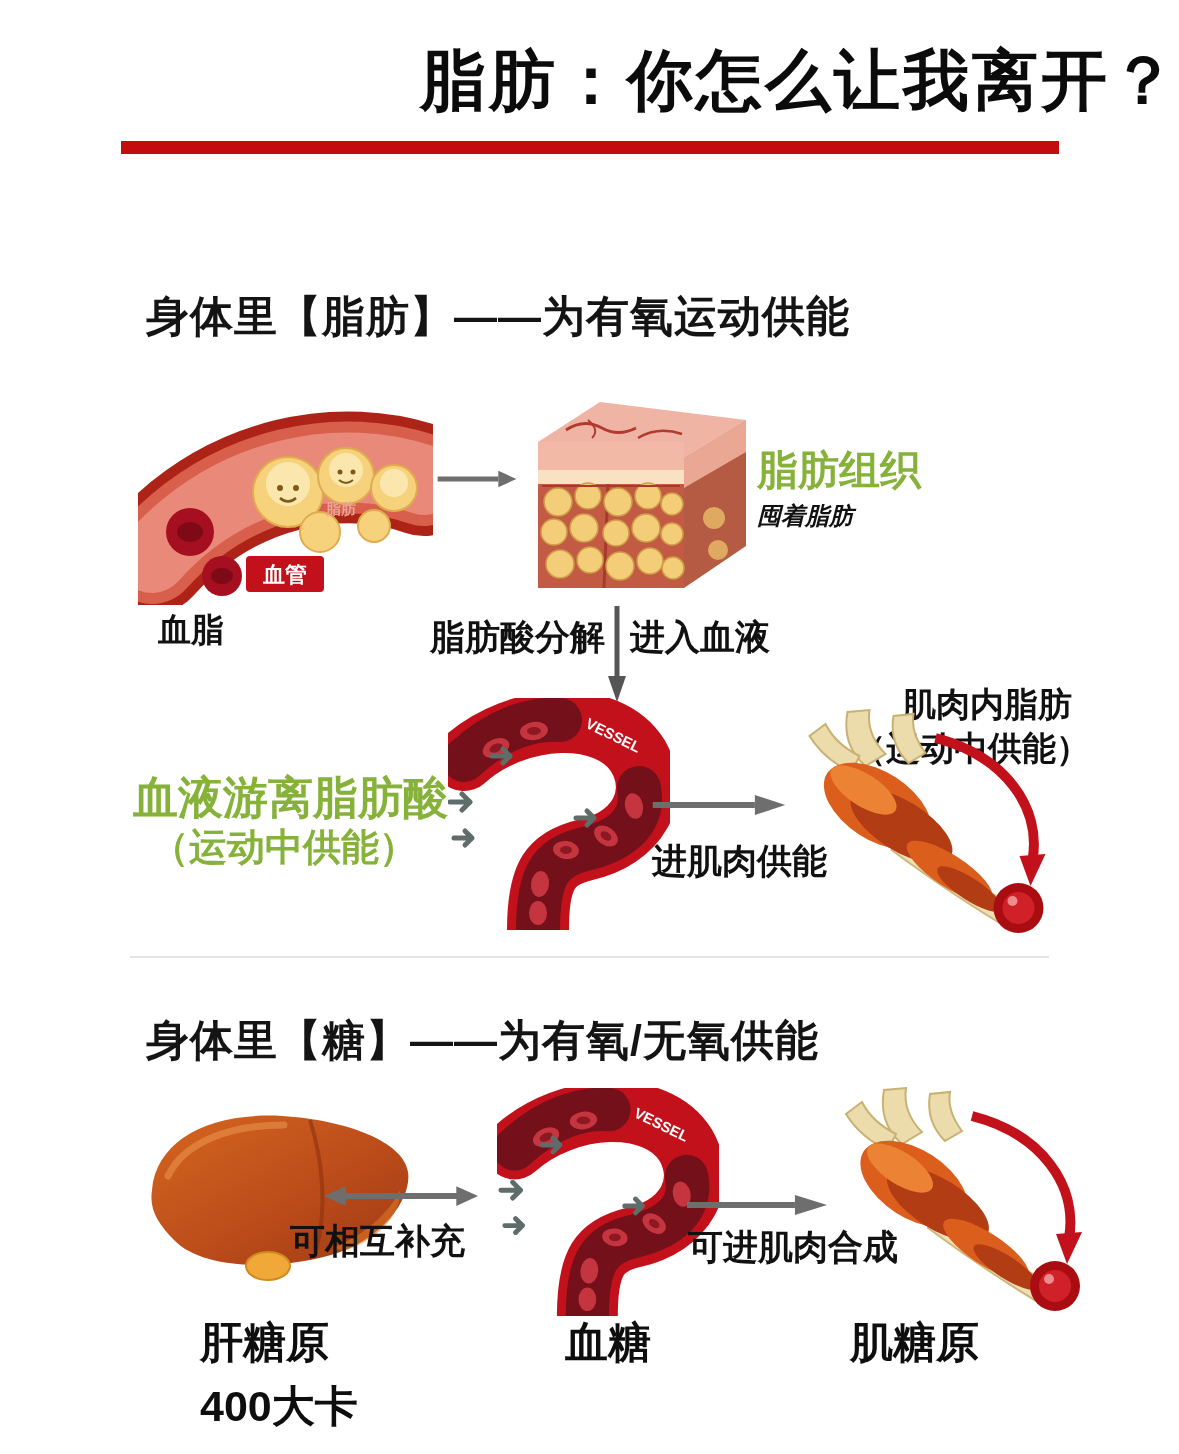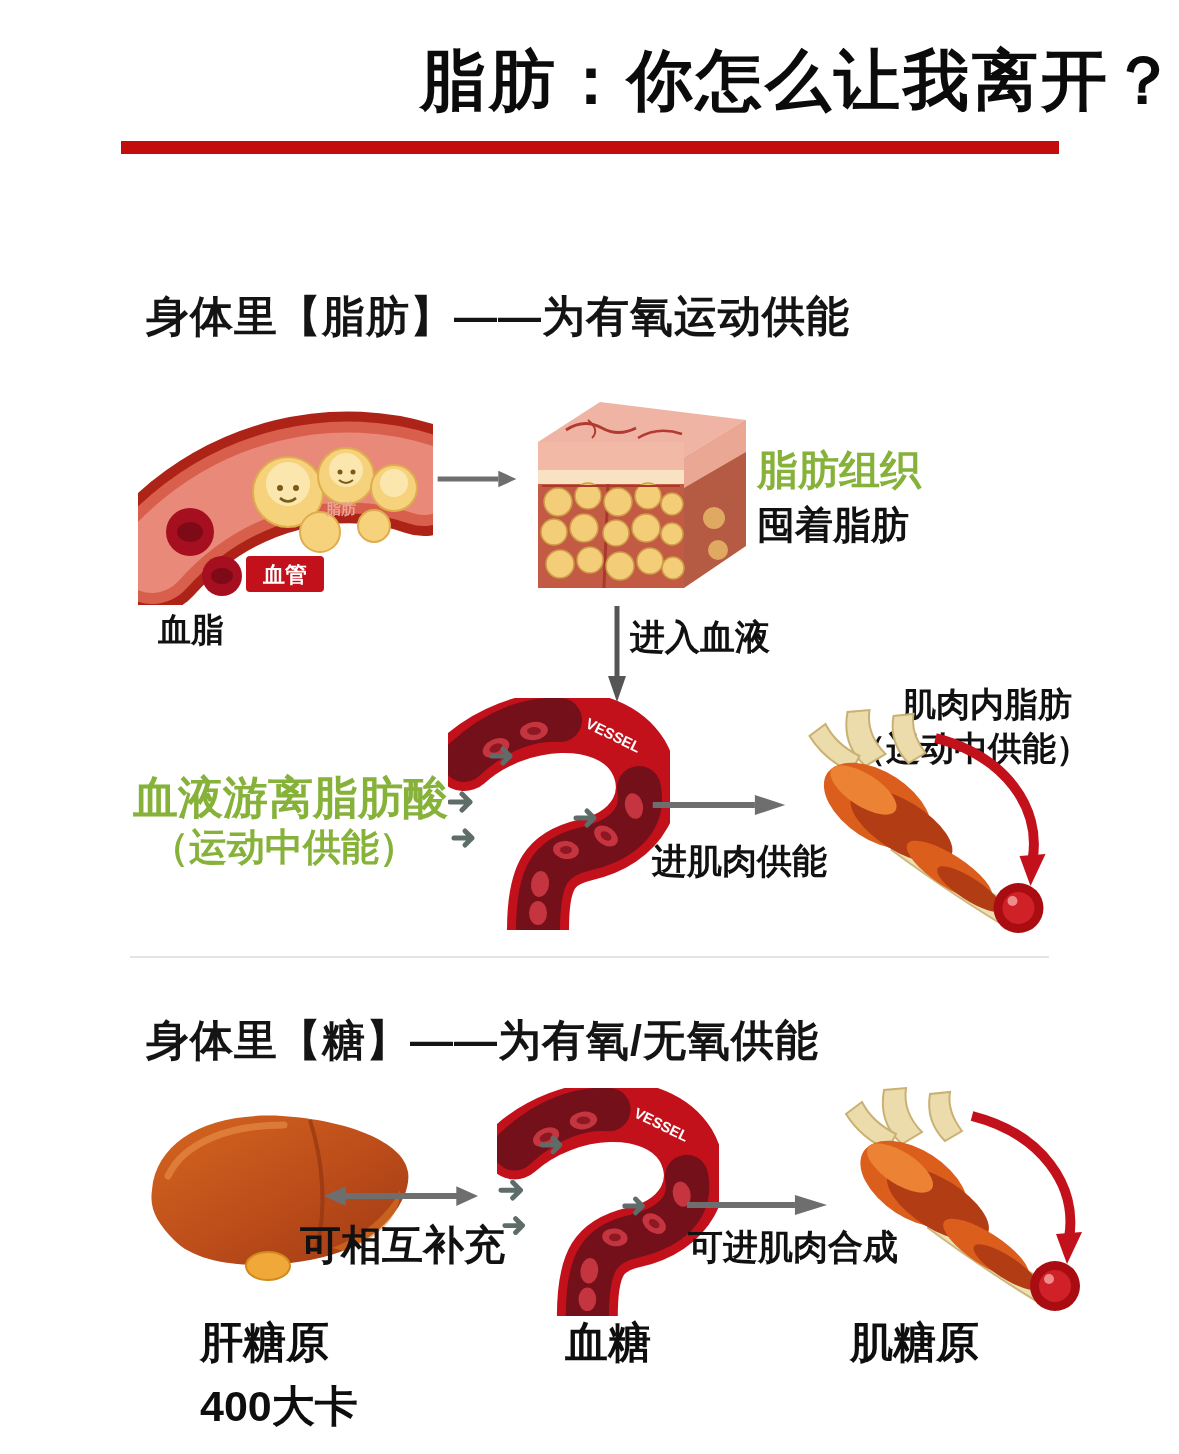--- a/index.html
+++ b/index.html
@@ -27,30 +27,30 @@
   .arr { position:absolute; display:block; }
   .a1      { left:436px; top:466px; width:82px; height:26px; }
   .a2      { left:650px; top:792px; width:138px; height:26px; }
   .a3      { left:684px; top:1192px; width:146px; height:26px; }
   .a-bidir { left:322px; top:1182px; width:158px; height:28px; }
   .a-down  { left:604px; top:604px; width:26px; height:100px; }
 
   .lbl { position:absolute; font-weight:800; white-space:nowrap; color:#111; }
   .green { color:#86b23a; }
   .l-fat-tissue      { left:757px; top:443px; font-size:41px; }
-  .l-fat-tissue-sub  { left:757px; top:500px; font-size:38px; }
+  .l-fat-tissue-sub  { left:757px; top:500px; font-size:24px;font-style:italic; }
   .l-bloodlipid      { left:158px; top:608px; font-size:33px; }
   .l-breakdown-left  { left:430px; top:614px; width:172px; font-size:35px; text-align:right; }
   .l-breakdown-right { left:630px; top:614px; font-size:35px; }
   .l-ffa             { left:133px; top:768px; width:302px; font-size:45px; text-align:center; }
   .l-ffa-sub         { left:133px; top:822px; width:302px; font-size:38px; text-align:center; }
   .l-tomuscle        { left:652px; top:838px; font-size:35px; }
   .l-musclefat       { left:860px; top:682px; width:212px; font-size:34px; text-align:right; }
   .l-musclefat-sub   { left:852px; top:726px; width:228px; font-size:34px; text-align:center; }
-  .l-exchange        { left:300px; top:1218px; font-size:41px;text-align:center; }
+  .l-exchange        { left:290px; top:1218px; font-size:35px;text-align:center; }
   .l-synthesis       { left:688px; top:1224px; font-size:35px; }
 
   .divider { position:absolute; left:130px; top:956px; width:919px; height:2px; background:#e4e4e4; }
 
   .cap { position:absolute; font-weight:800; font-size:43px; white-space:nowrap; color:#0e0e0e; }
   .c-liver      { left:200px; top:1314px; }
   .c-liver-cal  { left:200px; top:1378px; }
   .c-bloodsugar { left:565px; top:1314px; }
   .c-muscle     { left:850px; top:1314px; }
   .c-muscle-cal { left:850px; top:1378px; }
@@ -128,20 +128,21 @@
         <circle cx="155" cy="190" r="11"></circle>
     </g>
     <path d="M24,108 L 162,108" stroke="#a83a2c" stroke-width="2"></path>
   </svg>
 
   <div class="lbl green l-fat-tissue">脂肪组织</div>
   <div class="lbl l-fat-tissue-sub">囤着脂肪</div>
 
   <div class="lbl l-bloodlipid">血脂</div>
 
+  <div class="lbl l-breakdown-left">脂肪酸分解</div>
   <div class="lbl l-breakdown-right">进入血液</div>
   <svg class="arr a-down" viewBox="0 0 26 100">
     <line x1="13" y1="2" x2="13" y2="74" stroke="#555555" stroke-width="5"></line>
     <polygon points="4,72 13,98 22,72" fill="#555555"></polygon>
   </svg>
 
   <div class="lbl green l-ffa">血液游离脂肪酸</div>
   <div class="lbl green l-ffa-sub">（运动中供能）</div>
 
   <svg class="illus i-vessel1" viewBox="0 0 222 232">

